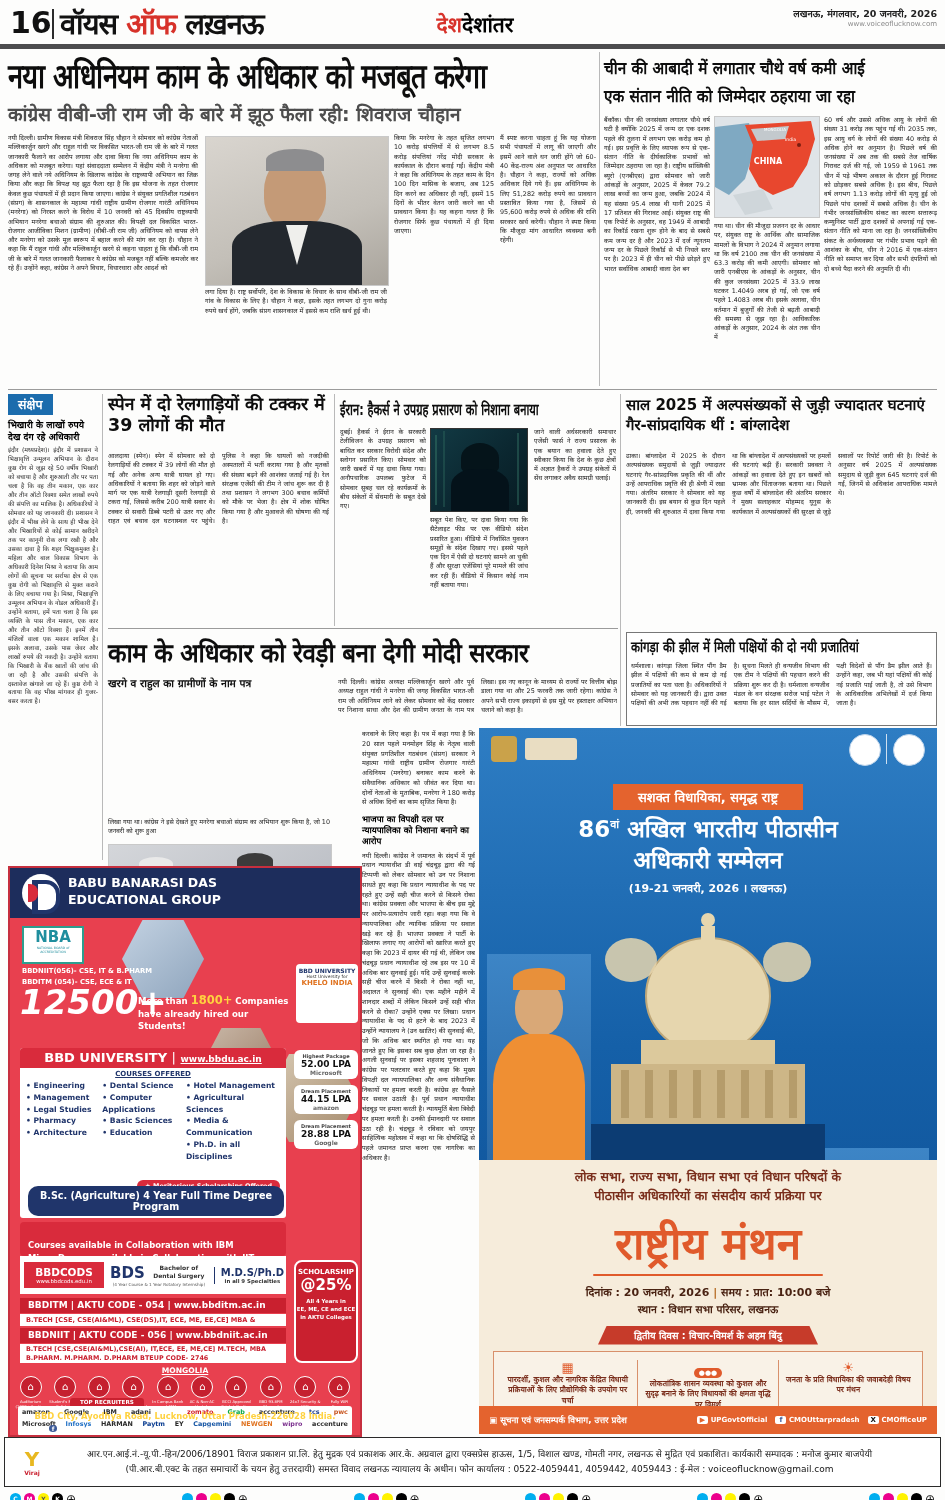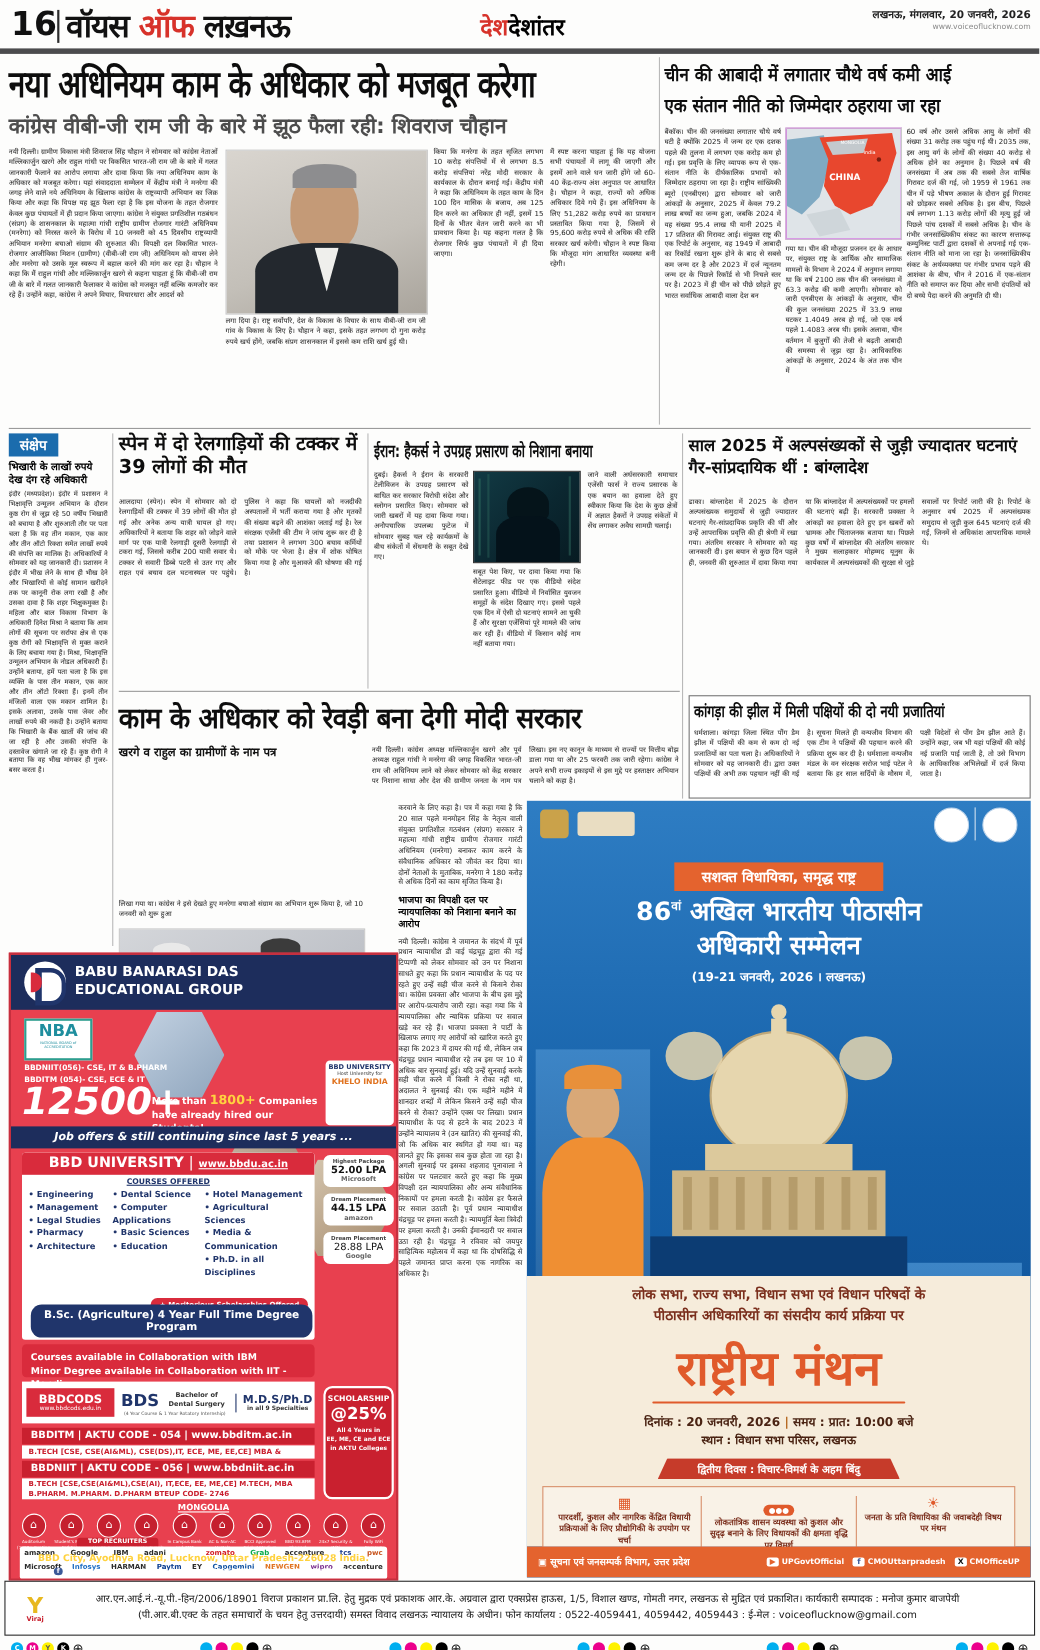--- a/index.html
+++ b/index.html
@@ -183,21 +183,20 @@
     <span>More than</span>
     <span style="color:#ffd23f;font-size:11.5px;">1800+</span>
     <span>Companies</span>
     <div>have already hired our Students!</div>
   </div>
   <div class="abs" style="left:286px;top:96px;width:62px;height:56px;background:#fff;border-radius:4px;text-align:center;padding-top:3px;">
     <div style="font-size:6px;font-weight:800;color:#20356b;">BBD UNIVERSITY</div>
     <div style="font-size:4.4px;color:#333;">Host University for</div>
     <div style="font-size:7px;font-weight:800;color:#e07320;">KHELO INDIA</div>
   </div>
-  <div class="navy abs" style="left:0;top:156px;width:350px;height:20px;color:#fff;font-style:italic;font-weight:700;font-size:10px;text-align:center;line-height:20px;">Job offers &amp; still continuing since last 5 years ...</div>
 
   <div class="abs" style="left:10px;top:180px;width:266px;height:170px;background:#fff;border-radius:3px;overflow:hidden;">
     <div class="redbar" style="height:20px;text-align:center;font-size:13px;line-height:20px;">
       <span>BBD UNIVERSITY</span>
       <span style="font-weight:400;">|</span>
       <span style="font-size:9px;text-decoration:underline;">www.bbdu.ac.in</span>
     </div>
     <div style="text-align:center;font-size:7px;font-weight:700;color:#20356b;text-decoration:underline;margin-top:2px;">COURSES OFFERED</div>
     <div style="display:flex;padding:2px 6px;gap:4px;">
       <ul class="course" style="flex:1;">
@@ -230,26 +229,26 @@
       <div style="font-size:9px;font-weight:800;color:#111;">52.00 LPA</div>
       <div style="font-size:6px;font-weight:700;color:#666;">Microsoft</div>
     </div>
     <div style="background:#fff;border-radius:6px;text-align:center;margin-bottom:6px;padding:3px 0;">
       <div style="font-size:5px;font-weight:700;color:#444;">Dream Placement</div>
       <div style="font-size:9px;font-weight:800;color:#111;">44.15 LPA</div>
       <div style="font-size:6px;font-weight:700;color:#666;">amazon</div>
     </div>
     <div style="background:#fff;border-radius:6px;text-align:center;padding:3px 0;">
       <div style="font-size:5px;font-weight:700;color:#444;">Dream Placement</div>
-      <div style="font-size:9px;font-weight:400;color:#111;">28.88 LPA</div>
+      <div style="font-size:9px;font-weight:700;color:#111;">28.88 LPA</div>
       <div style="font-size:6px;font-weight:700;color:#666;">Google</div>
     </div>
   </div>
 
-  <div class="abs" style="left:10px;top:354px;width:266px;height:30px;background:#d92b3c;border-radius:4px;color:#fff;font-size:8.4px;font-weight:700;padding:5px 8px;line-height:1.5;box-sizing:border-box;">
+  <div class="abs" style="left:10px;top:354px;width:266px;height:30px;background:#d92b3c;border-radius:4px;color:#fff;font-size:8.4px;font-weight:700;padding:17px 8px;line-height:1.5;box-sizing:border-box;">
     <div>Courses available in Collaboration with IBM</div>
     <div>Minor Degree available in Collaboration with IIT - Mandi</div>
   </div>
 
   <div class="abs" style="left:10px;top:388px;width:266px;height:38px;background:#fff;display:flex;align-items:center;">
     <div style="background:#d92b3c;color:#fff;text-align:center;width:76px;padding:4px 2px;margin-left:4px;">
       <div style="font-size:10.5px;font-weight:800;">BBDCODS</div>
       <div style="font-size:5.4px;">www.bbdcods.edu.in</div>
     </div>
     <div style="margin-left:6px;text-align:center;">

